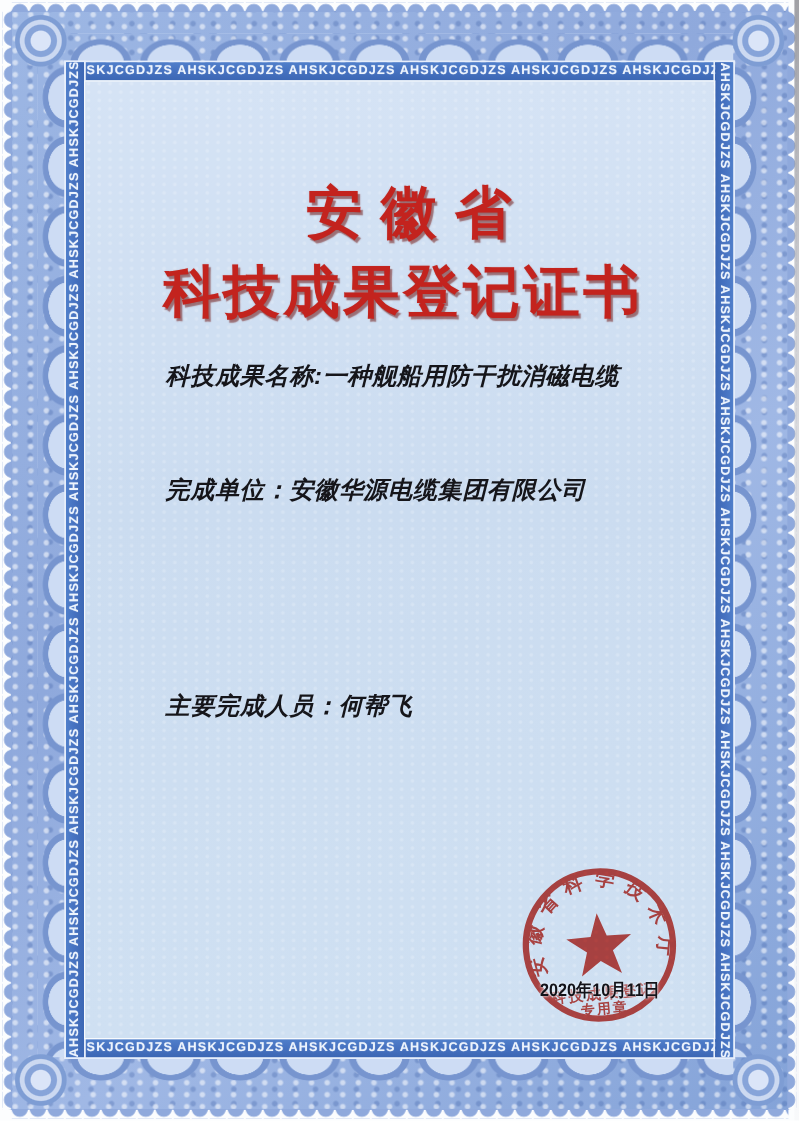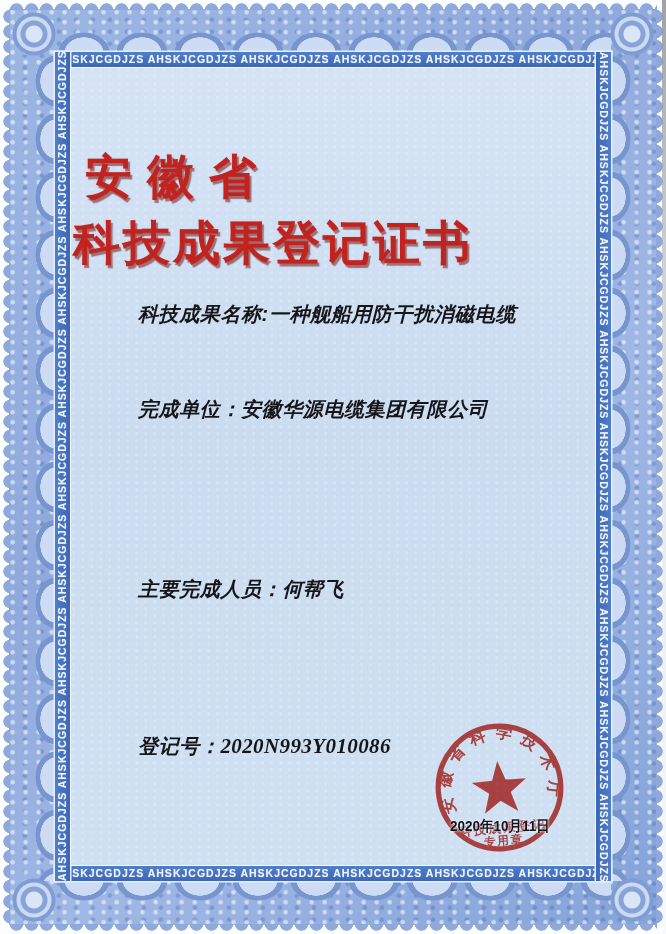--- a/index.html
+++ b/index.html
@@ -51,21 +51,21 @@
   .band-right  { left:611px; top:52px;  width:829px; height:15px; transform-origin:0 0; transform:rotate(90deg); }
   
   .paper {
     position:absolute; left:70px; top:67px; width:526px; height:799px;
     background:
       radial-gradient(circle at 30% 25%, rgba(255,255,255,.20) 1px, rgba(255,255,255,0) 2px) 0 0/9px 7px,
       linear-gradient(180deg,#d5e3f5 0%, #cbdcf0 45%, #cfe0f2 100%);
     border:1px solid rgba(255,255,255,.8); box-sizing:border-box;
   }
   
-  .title { position:absolute; left:70px; width:526px; text-align:left;
+  .title { position:absolute; left:70px; width:526px; text-align:center;
     font-family:Liberation Serif, serif; font-weight:900;
     color:var(--title-red,#c3231e);
     text-shadow:2px 2.5px 1px rgba(112,20,16,.55), 0 0 1px rgba(164,42,32,.4);
   }
   .title-1 { top:146px; font-size:47px; letter-spacing:15px; padding-left:15px; }
   .title-2 { top:212px; font-size:47px; letter-spacing:3px; padding-left:3px; }
   
   .field { position:absolute; left:138px; color:#15151a; font-weight:bold;
     font-size:20px; line-height:26px; letter-spacing:.6px; white-space:nowrap;font-style:italic; }
   .f1 { top:301px; } .f2 { top:396px; } .f3 { top:576px; } .f4 { top:733px; } .f5 { top:776px; }
@@ -112,23 +112,20 @@
 
   <div class="field f1">
     <span class="lab">科技成果名称:</span><span class="val">一种舰船用防干扰消磁电缆</span>
   </div>
   <div class="field f2">
     <span class="lab">完成单位：</span><span class="val">安徽华源电缆集团有限公司</span>
   </div>
   <div class="field f3">
     <span class="lab">主要完成人员：</span><span class="val">何帮飞</span>
   </div>
-  <div class="field f4">
-    <span class="lab">登记号：</span><span class="val">2020N993Y010086</span>
-  </div>
 
   <div class="seal">
     <svg viewBox="0 0 140 140">
       <defs>
         <path id="sealArc" d="M 27.4 99.8 A 52 52 0 1 1 112.6 99.8" fill="none"></path>
       </defs>
       <circle cx="70" cy="70" r="64.5" fill="none" stroke="currentColor" stroke-width="5.5"></circle>
       <text font-size="17" font-weight="bold" fill="currentColor" letter-spacing="9" font-family="Liberation Sans, sans-serif">
         <textPath href="#sealArc" startOffset="50%" text-anchor="middle">安徽省科学技术厅</textPath>
       </text>

